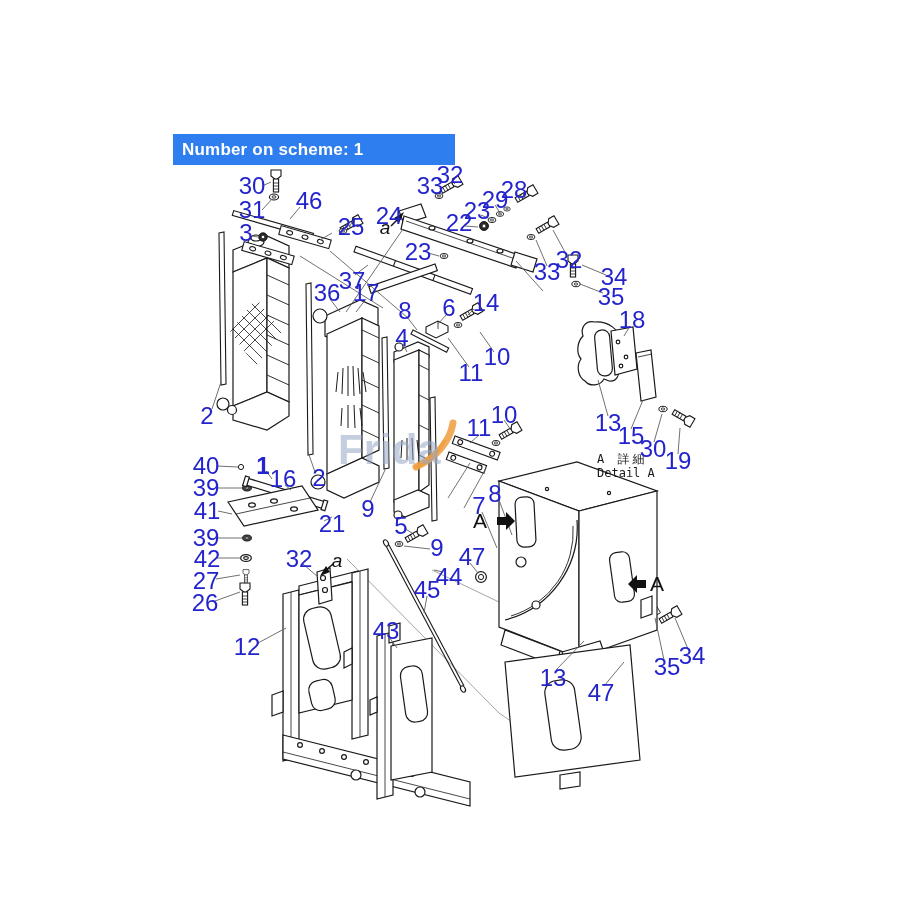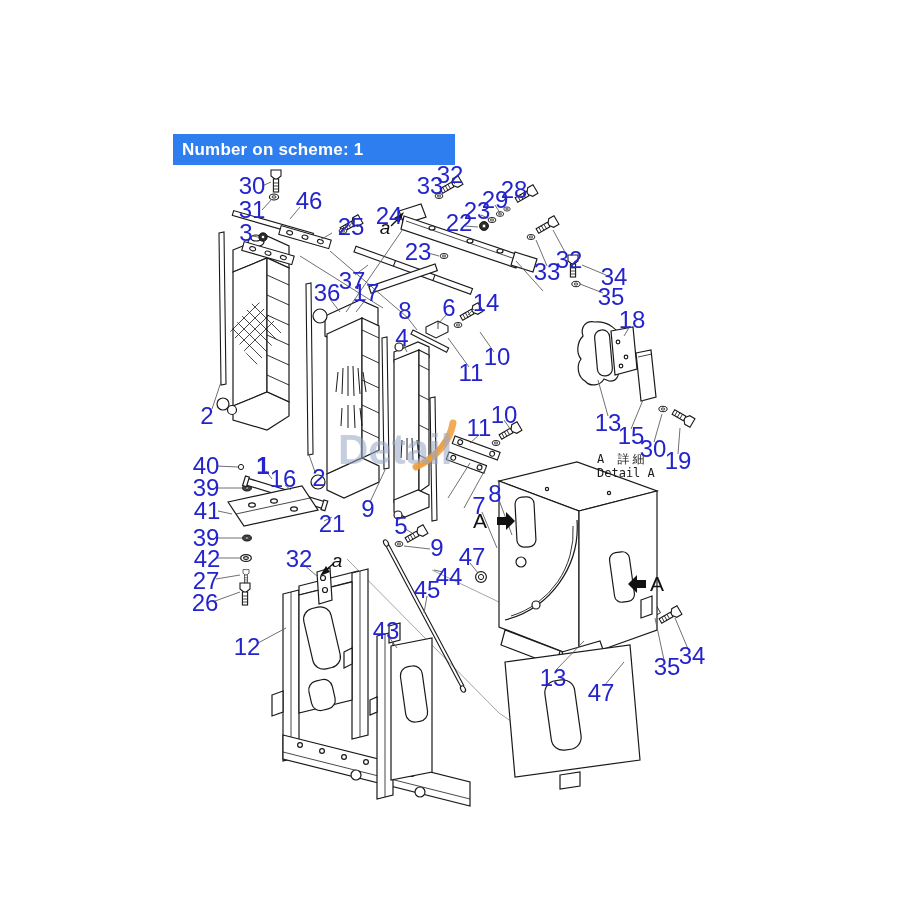--- a/index.html
+++ b/index.html
@@ -409,21 +409,21 @@
       <polygon points="646,580 637,580 637,575 628,584 637,593 637,588 646,588" stroke="none"></polygon>
     </g>
 
     <g>
       <path d="M453,423 C450,441 437,457 416,467" stroke="#ef9d3e" stroke-width="7" fill="none" stroke-linecap="round" opacity="0.85"></path>
       <path d="M416,467 C428,463 438,453 444,441" stroke="#ef9d3e" stroke-width="3.5" fill="none" stroke-linecap="round" opacity="0.85"></path>
     </g>
   </svg>
 
   <div class="watermark">
-    <span class="wm-txt">Detail</span>
+    <span class="wm-txt">Frida</span>
   </div>
 
   <div class="titlebar">
     <span>Number on scheme: 1</span>
   </div>
 
   <div class="detailnote">
     <div class="l1">A 詳細</div>
     <div class="l2">Detail A</div>
   </div>

